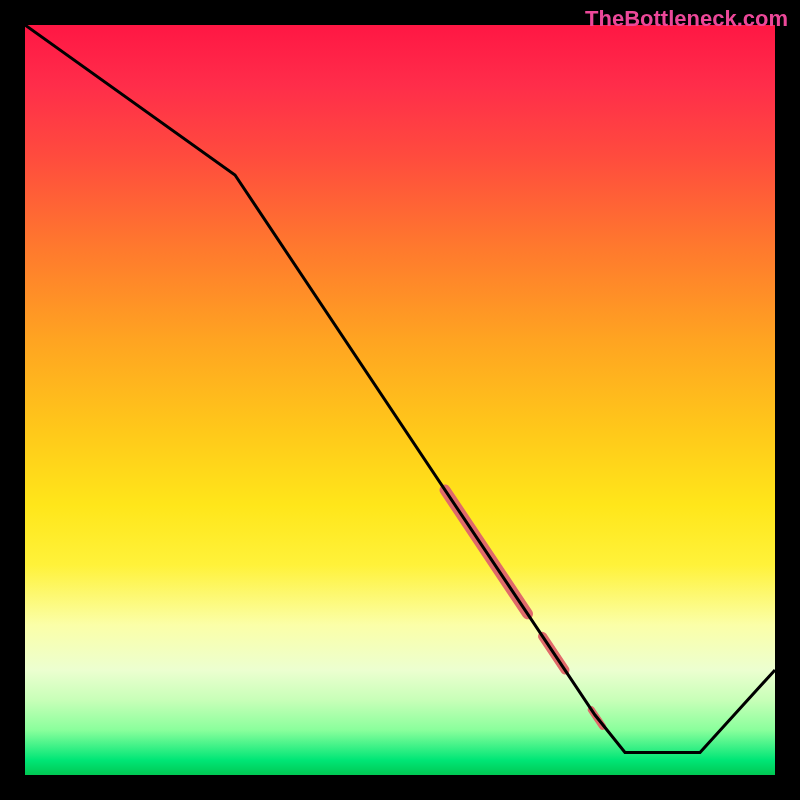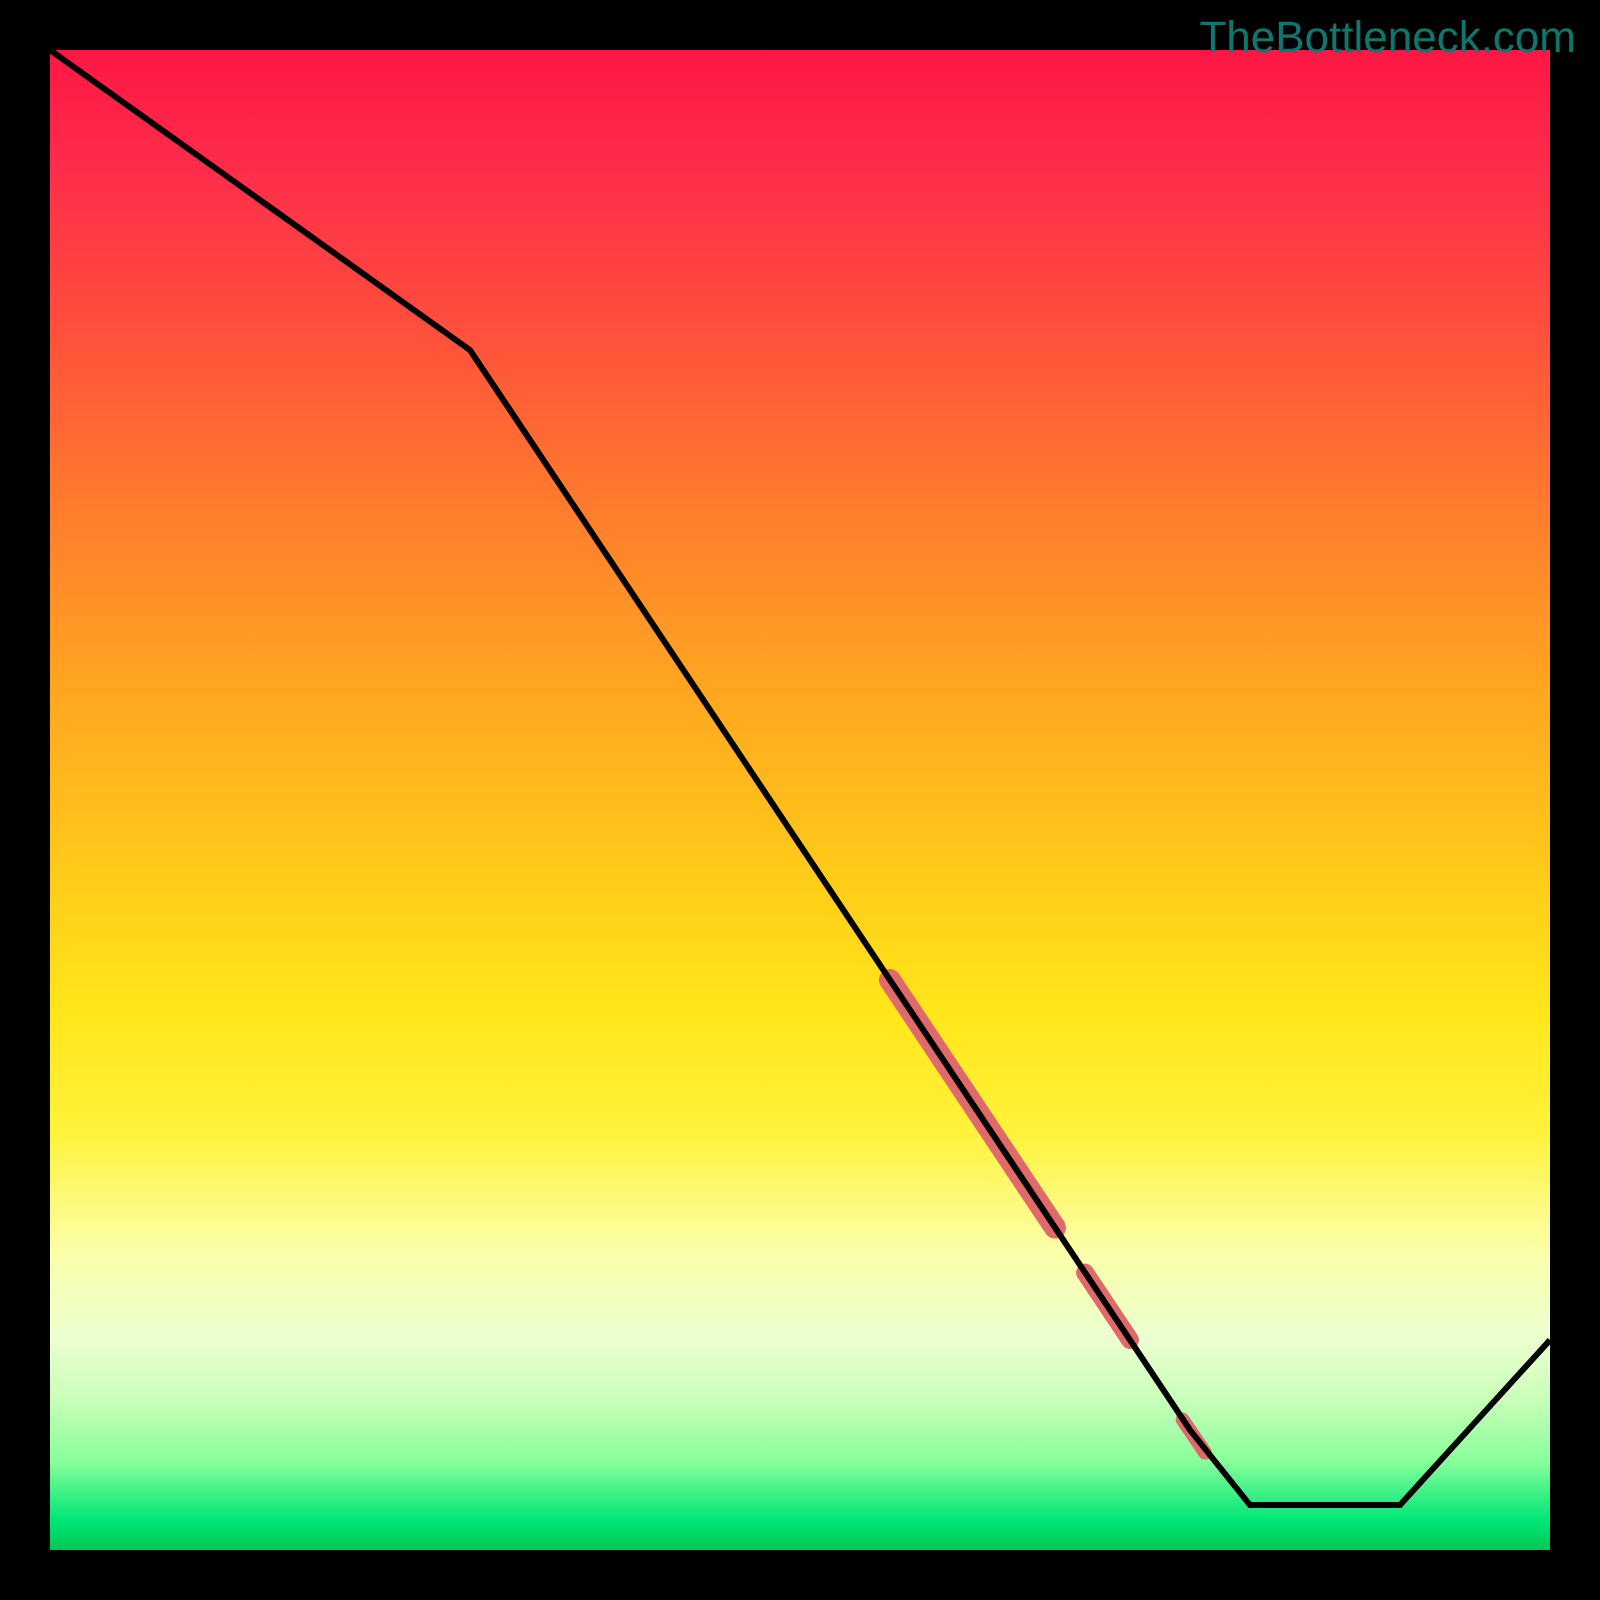--- a/index.html
+++ b/index.html
@@ -9,22 +9,22 @@
     background: #000;
     position: relative;
     overflow: hidden;
   }
   .watermark {
     position: absolute;
     top: 6px;
     right: 12px;
     font-family: Arial, sans-serif;
     font-size: 22px;
-    font-weight: normal;
-    color: #0f766e;
+    font-weight: bold;
+    color: #ec4899;
     z-index: 10;
     margin-left: 48px;
   }
   .plot-area {
     position: absolute;
     left: 25px;
     top: 25px;
     width: 750px;
     height: 750px;
     overflow: hidden;

